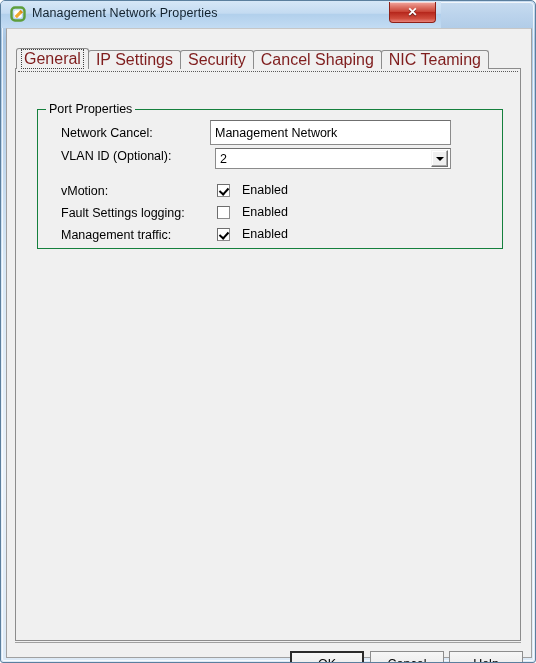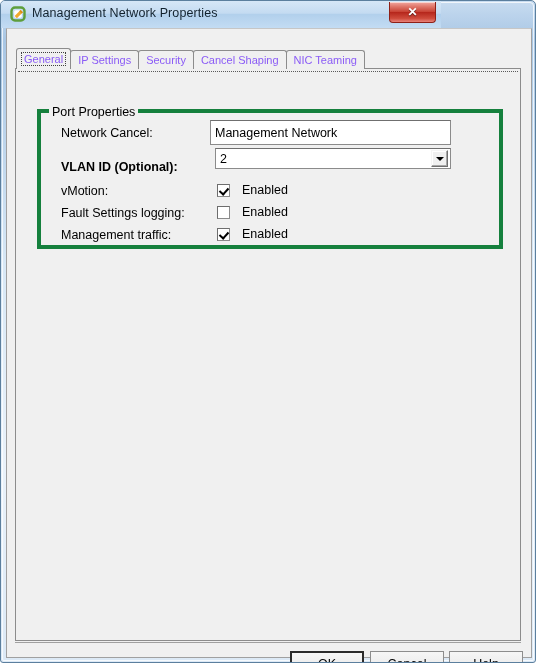--- a/index.html
+++ b/index.html
@@ -102,23 +102,23 @@
     align-items: flex-end;
     z-index: 3;
   }
   .tab {
     position: relative;
     height: 19px;
     box-sizing: border-box;
     padding: 0 7px;
     margin-right: -1px;
     display: flex;
-    align-items: center;
-    font-size: 11px;
-    color: #8b5cf6;
+    align-items: flex-end;
+    font-size: 16px;
+    color: #7f1d1d;
     background: #f0f0f0;
     border: 1px solid #8c8c8c;
     border-bottom: none;
     border-radius: 3px 3px 0 0;
     white-space: nowrap;
     cursor: default;
   }
   .tab.selected {
     height: 21px;
     background: #f0f0f0;
@@ -152,21 +152,21 @@
   }
 
   
   .groupbox {
     position: absolute;
     left: 21px;
     top: 40px;
     width: 466px;
     height: 140px;
     box-sizing: border-box;
-    border: 4px solid #15803d;
+    border: 1px solid #15803d;
   }
   .groupbox-title {
     position: absolute;
     left: 8px;
     top: -8px;
     background: #f0f0f0;
     padding: 0 3px;
     font-size: 12.5px;
     color: #000000;
     white-space: nowrap;
@@ -343,21 +343,21 @@
     <div class="tabpanel">
       <div class="tabpanel-focus"></div>
 
       <div class="groupbox">
         <div class="groupbox-title">Port Properties</div>
       </div>
 
       <div class="row-label" style="left:45px; top:57px;">Network Cancel:</div>
       <input class="textfield" style="left: 194px; top: 51px; width: 241px; height: 25px;" value="Management Network">
 
-      <div class="row-label" style="left:45px; top:91px;font-weight:bold;">VLAN ID (Optional):</div>
+      <div class="row-label" style="left:45px; top:80px;">VLAN ID (Optional):</div>
       <div class="combo" style="left:199px; top:79px; width:236px; height:21px;">
         <span class="combo-value">2</span>
         <span class="combo-btn">
           <span class="arrow-down"></span>
         </span>
       </div>
 
       <div class="row-label" style="left:45px; top:115px;">vMotion:</div>
       <div class="checkrow" style="left:201px; top:114px;">
         <span class="checkbox checked"></span>

